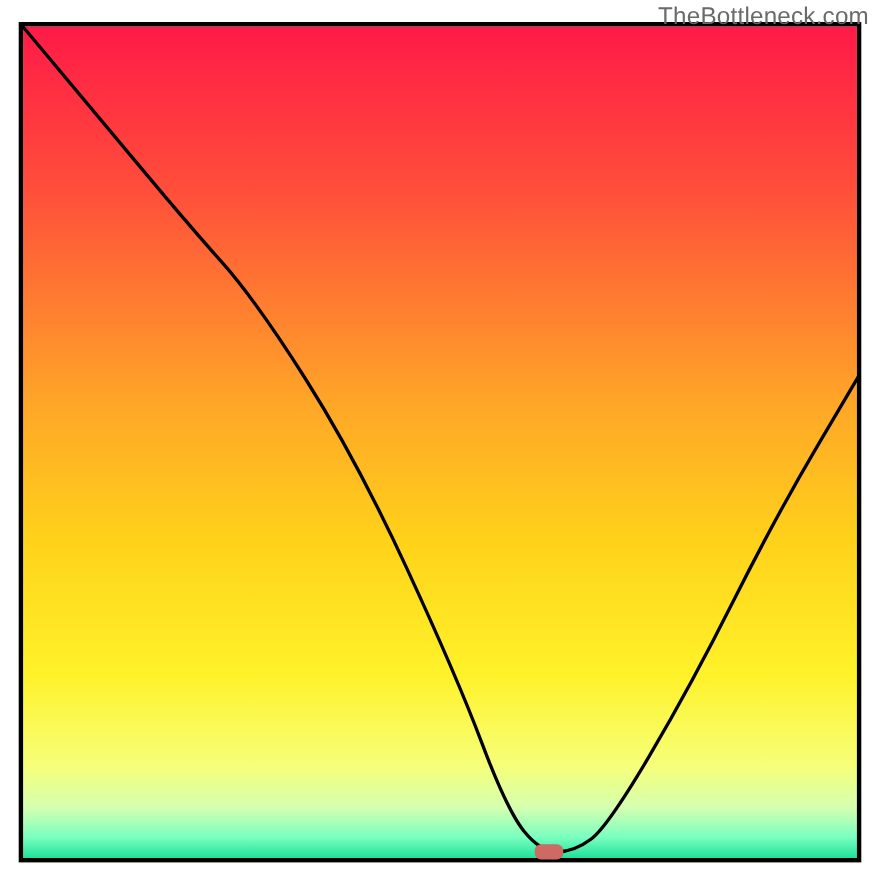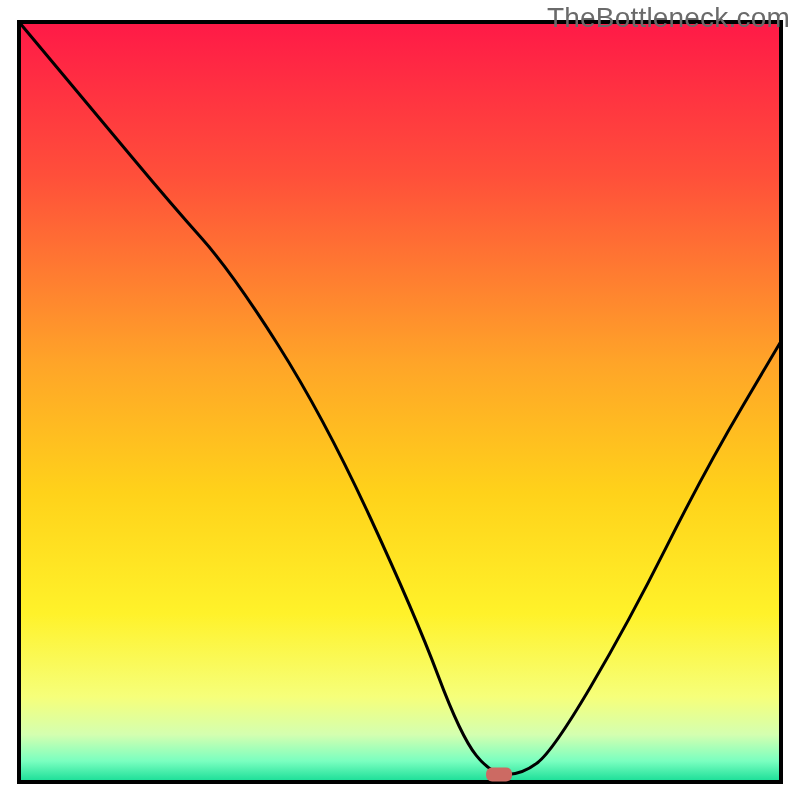--- a/index.html
+++ b/index.html
@@ -13,21 +13,21 @@
   .container {
     position: relative;
     width: 800px;
     height: 800px;
   }
   .watermark {
     position: absolute;
     top: 2px;
     right: 10px;
     color: #6a6a6a;
-    font-size: 28px;
+    font-size: 22px;
     font-weight: 500;
     letter-spacing: 0.2px;
   }
   svg {
     display: block;
   }
 </style>
 </head>
 <body>
 

